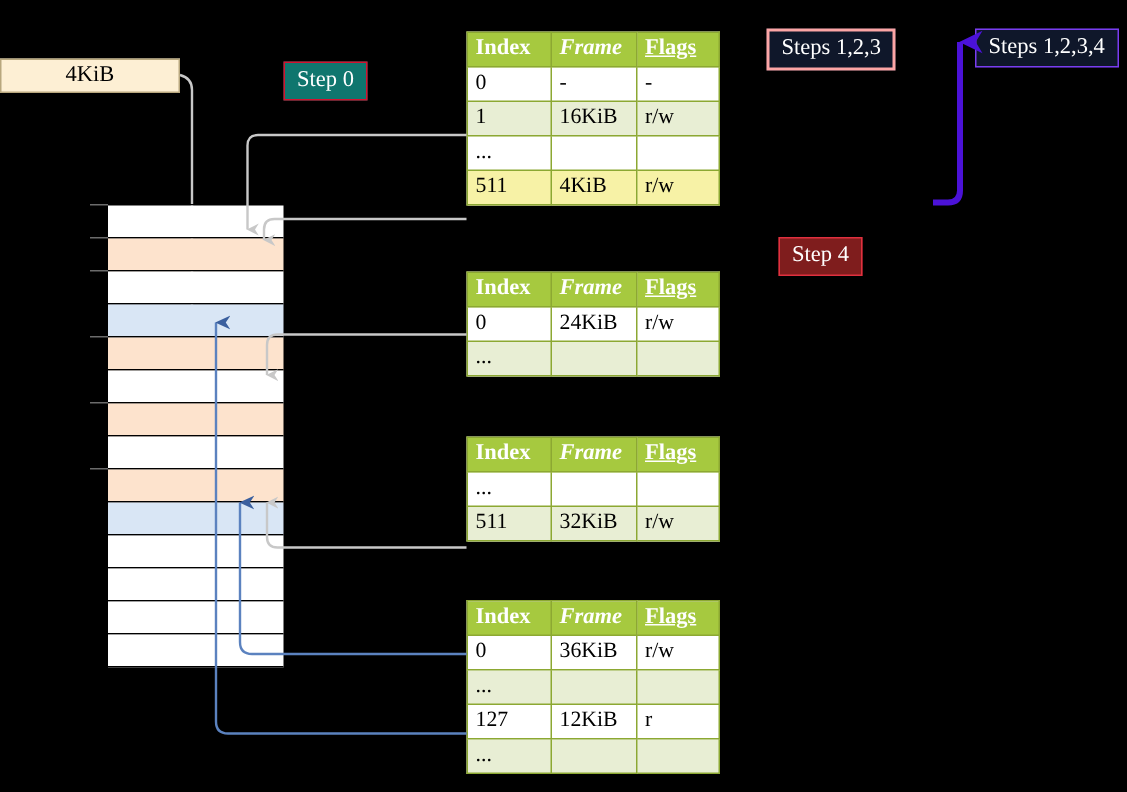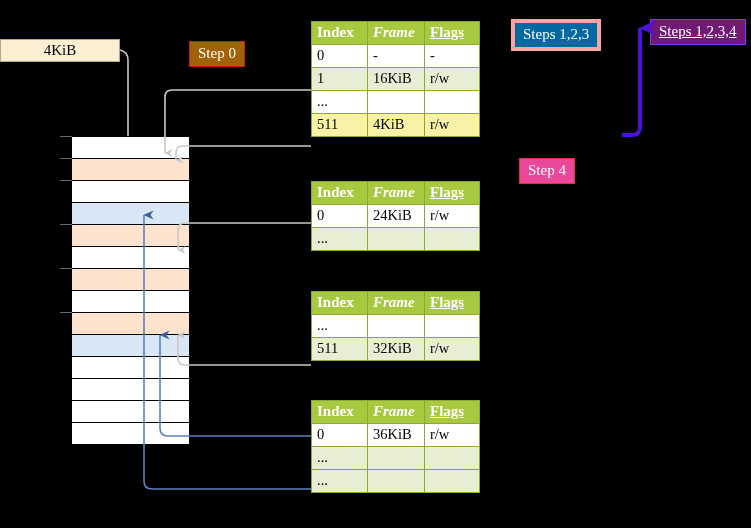--- a/index.html
+++ b/index.html
@@ -22,37 +22,36 @@
     color: #ffffff;
     font-family: "Liberation Serif", serif;
     font-size: 15px;
     line-height: 1;
     padding: 4px 8px 5px 8px;
     white-space: nowrap;
     box-sizing: border-box;
   }
   .badge-step0 {
     left: 189px; top: 41px;
-    background: #a16207;
+    background: #0f766e;
     border: 1px solid #d4122f;
   }
   .badge-steps123 {
     left: 511px; top: 19px;
-    background: #0369a1;
-    border: 4px solid #fca5a5;
+    background: #0f172a;
+    border: 2px solid #fca5a5;
   }
   .badge-steps1234 {
     left: 650px; top: 19px;
-    background: #701a75;
+    background: #0f172a;
     border: 1px solid #7a3cf0;
-    text-decoration: underline;
   }
   .badge-step4 {
     left: 519px; top: 158px;
-    background: #ec4899;
+    background: #7f1d1d;
     border: 1px solid #e0303f;
   }
 
   
   .kib-box {
     position: absolute;
     left: 0px; top: 39px;
     width: 120px; height: 23px;
     background: #fdefd4;
     border: 1px solid #b8a77e;
@@ -267,20 +266,25 @@
       <tbody>
         <tr class="plain">
           <td class="c0">0</td>
           <td class="c1">36KiB</td>
           <td class="c2">r/w</td>
         </tr>
         <tr class="alt">
           <td class="c0">...</td>
           <td class="c1"></td>
           <td class="c2"></td>
+        </tr>
+        <tr class="plain">
+          <td class="c0">127</td>
+          <td class="c1">12KiB</td>
+          <td class="c2">r</td>
         </tr>
         <tr class="alt">
           <td class="c0">...</td>
           <td class="c1"></td>
           <td class="c2"></td>
         </tr>
       </tbody>
     </table>
 
   <svg class="layer" id="wires-over" viewBox="0 0 751 528">

